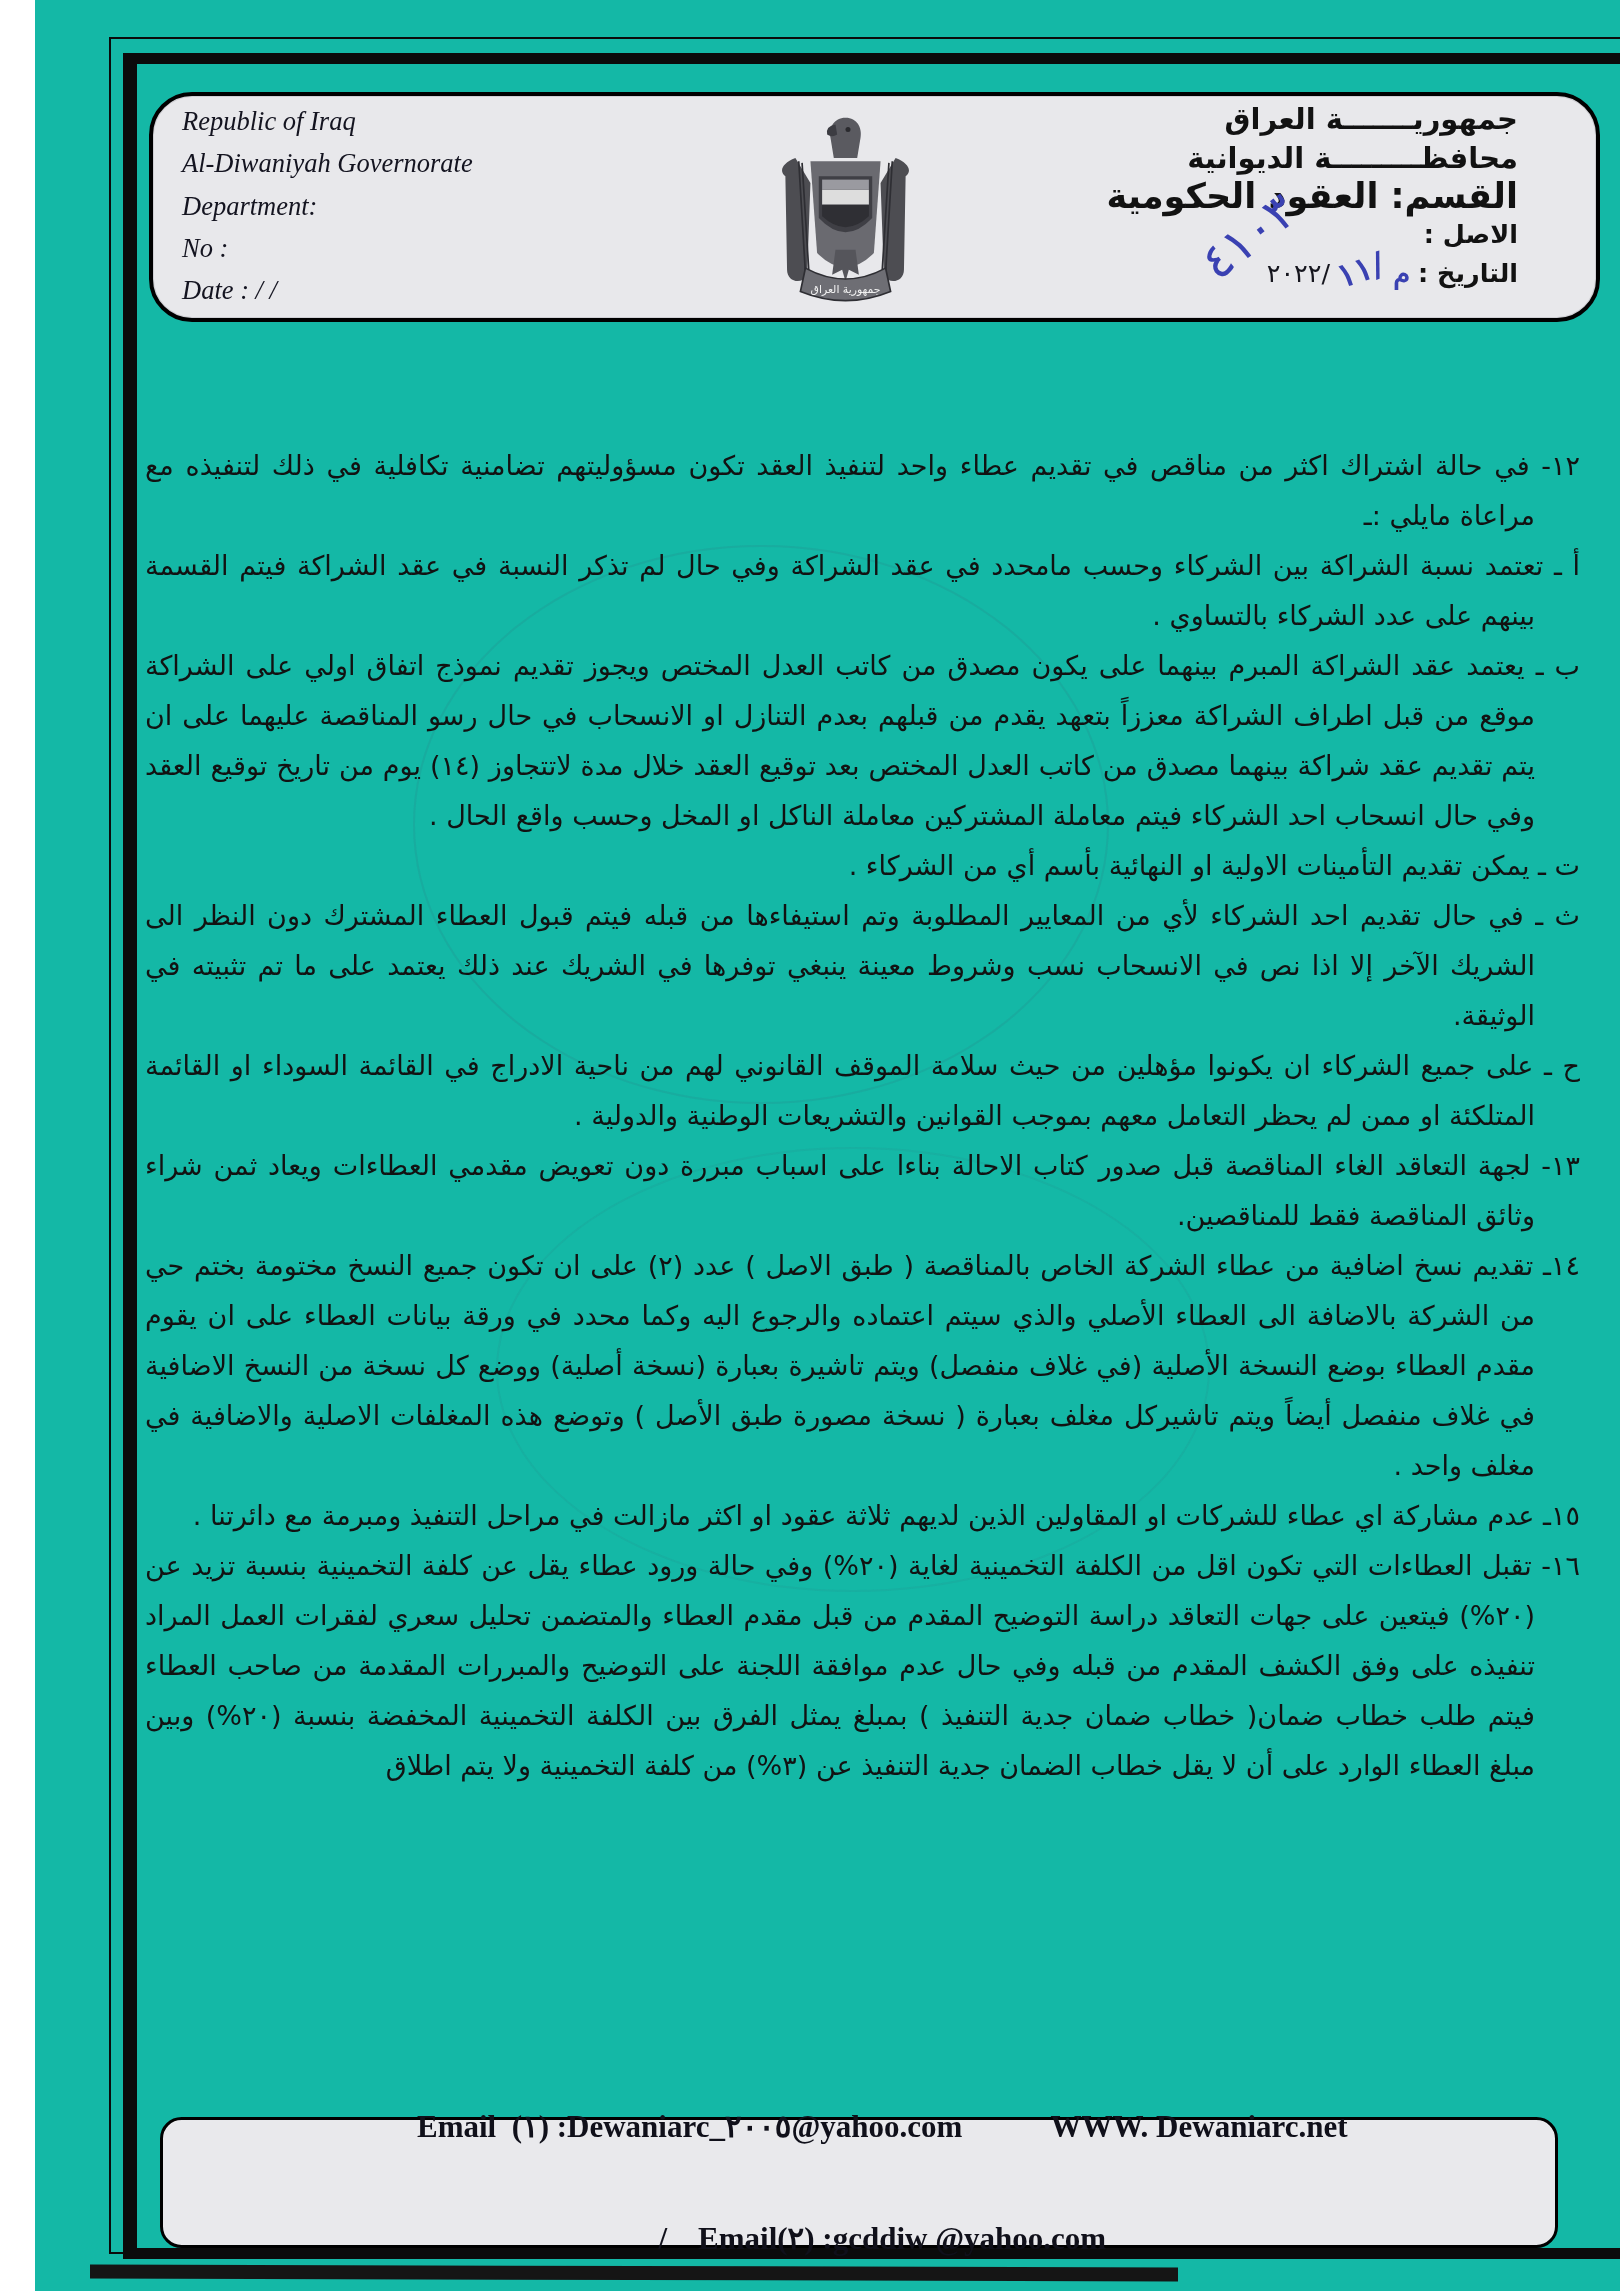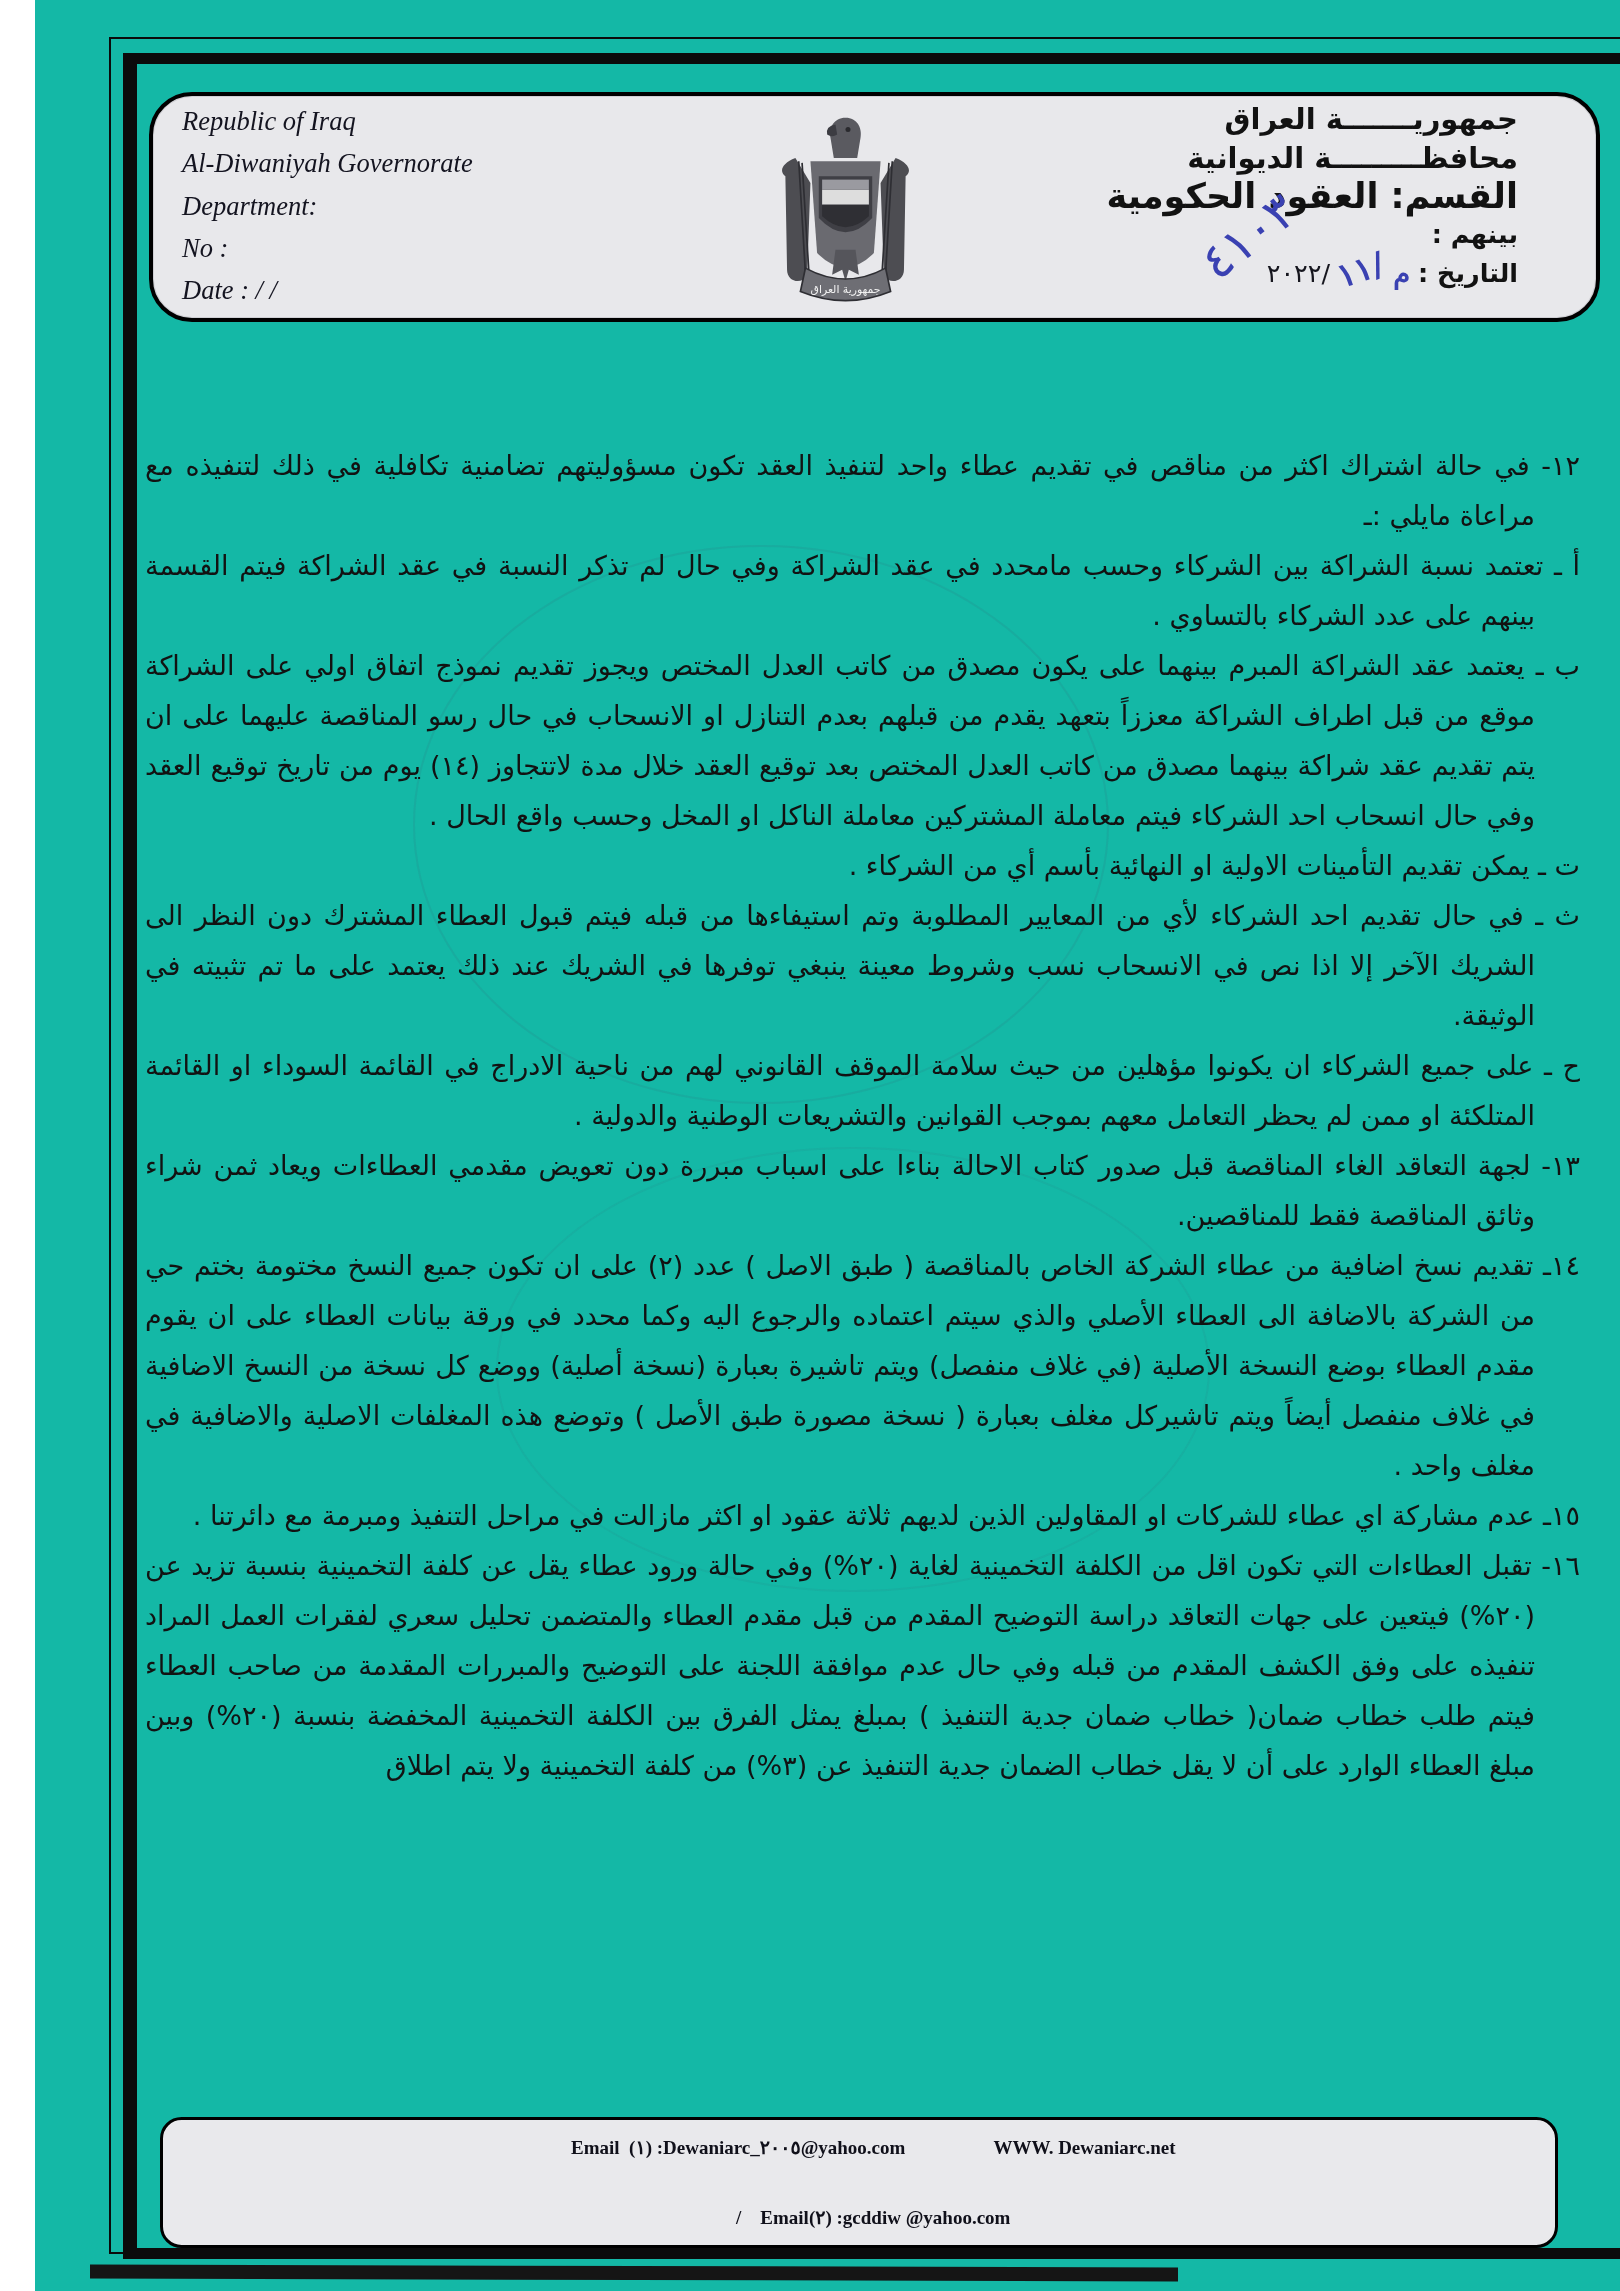--- a/index.html
+++ b/index.html
@@ -42,21 +42,21 @@
   .stamp-ghost-2{position:absolute;left:461px;top:1147px;width:710px;height:441px;
     border:2px solid rgba(70,70,95,.07);border-radius:50%;}
   
   .body-text{position:absolute;left:110px;top:441px;width:1435px;direction:rtl;
     text-align:justify;font-size:27px;line-height:50px;font-weight:400;color:#121212;}
   .body-text p{margin:0;padding-right:45px;text-indent:-45px;}
   
   .footer-box{position:absolute;left:125px;top:2117px;width:1392px;height:125px;
     background:#e9e9ec;border:3.9px solid #000;border-radius:21.6px;
     display:flex;flex-direction:column;justify-content:center;align-items:center;gap:3.9px;
-    font-family:"Liberation Serif","DejaVu Serif",serif;font-weight:700;font-size:19px;color:#10101a;}
+    font-family:"Liberation Serif","DejaVu Serif",serif;font-weight:700;font-size:31px;color:#10101a;}
   .footer-line{white-space:pre;}
   .footer-gap{display:inline-block;width:88px;}
 </style>
 </head>
 <body>
 
 <div class="page">
 
   <div class="thin-frame"></div>
   <div class="thick-frame"></div>
@@ -97,21 +97,21 @@
 
     <path d="M52 198 Q100 224 148 198 L154 226 Q100 248 46 226 Z" fill="#6e6e74" stroke="#2e2e33" stroke-width="2"></path>
     <text x="100" y="228" text-anchor="middle" font-size="13" fill="#f2f2f2">جمهورية العراق</text>
   </svg>
 
   <div class="ar-col">
     <div class="ar-line-lg">جمهوريـــــــة العراق</div>
     <div class="ar-line-lg">محافظـــــــــة الديوانية</div>
     <div class="ar-line-md">القسم: العقود الحكومية</div>
     <div class="ar-field">
-      <span>بينهم :</span>
+      <span>الاصل :</span>
     </div>
     <div class="ar-field">
       <span>التاريخ :</span>
       <span class="hand hand-prefix">م</span>
       <span class="hand hand-day">/١١</span>
       <span class="date-year">/٢٠٢٢</span>
     </div>
   </div>
 
   <div class="hand hand-number">٤١٠٣</div>

